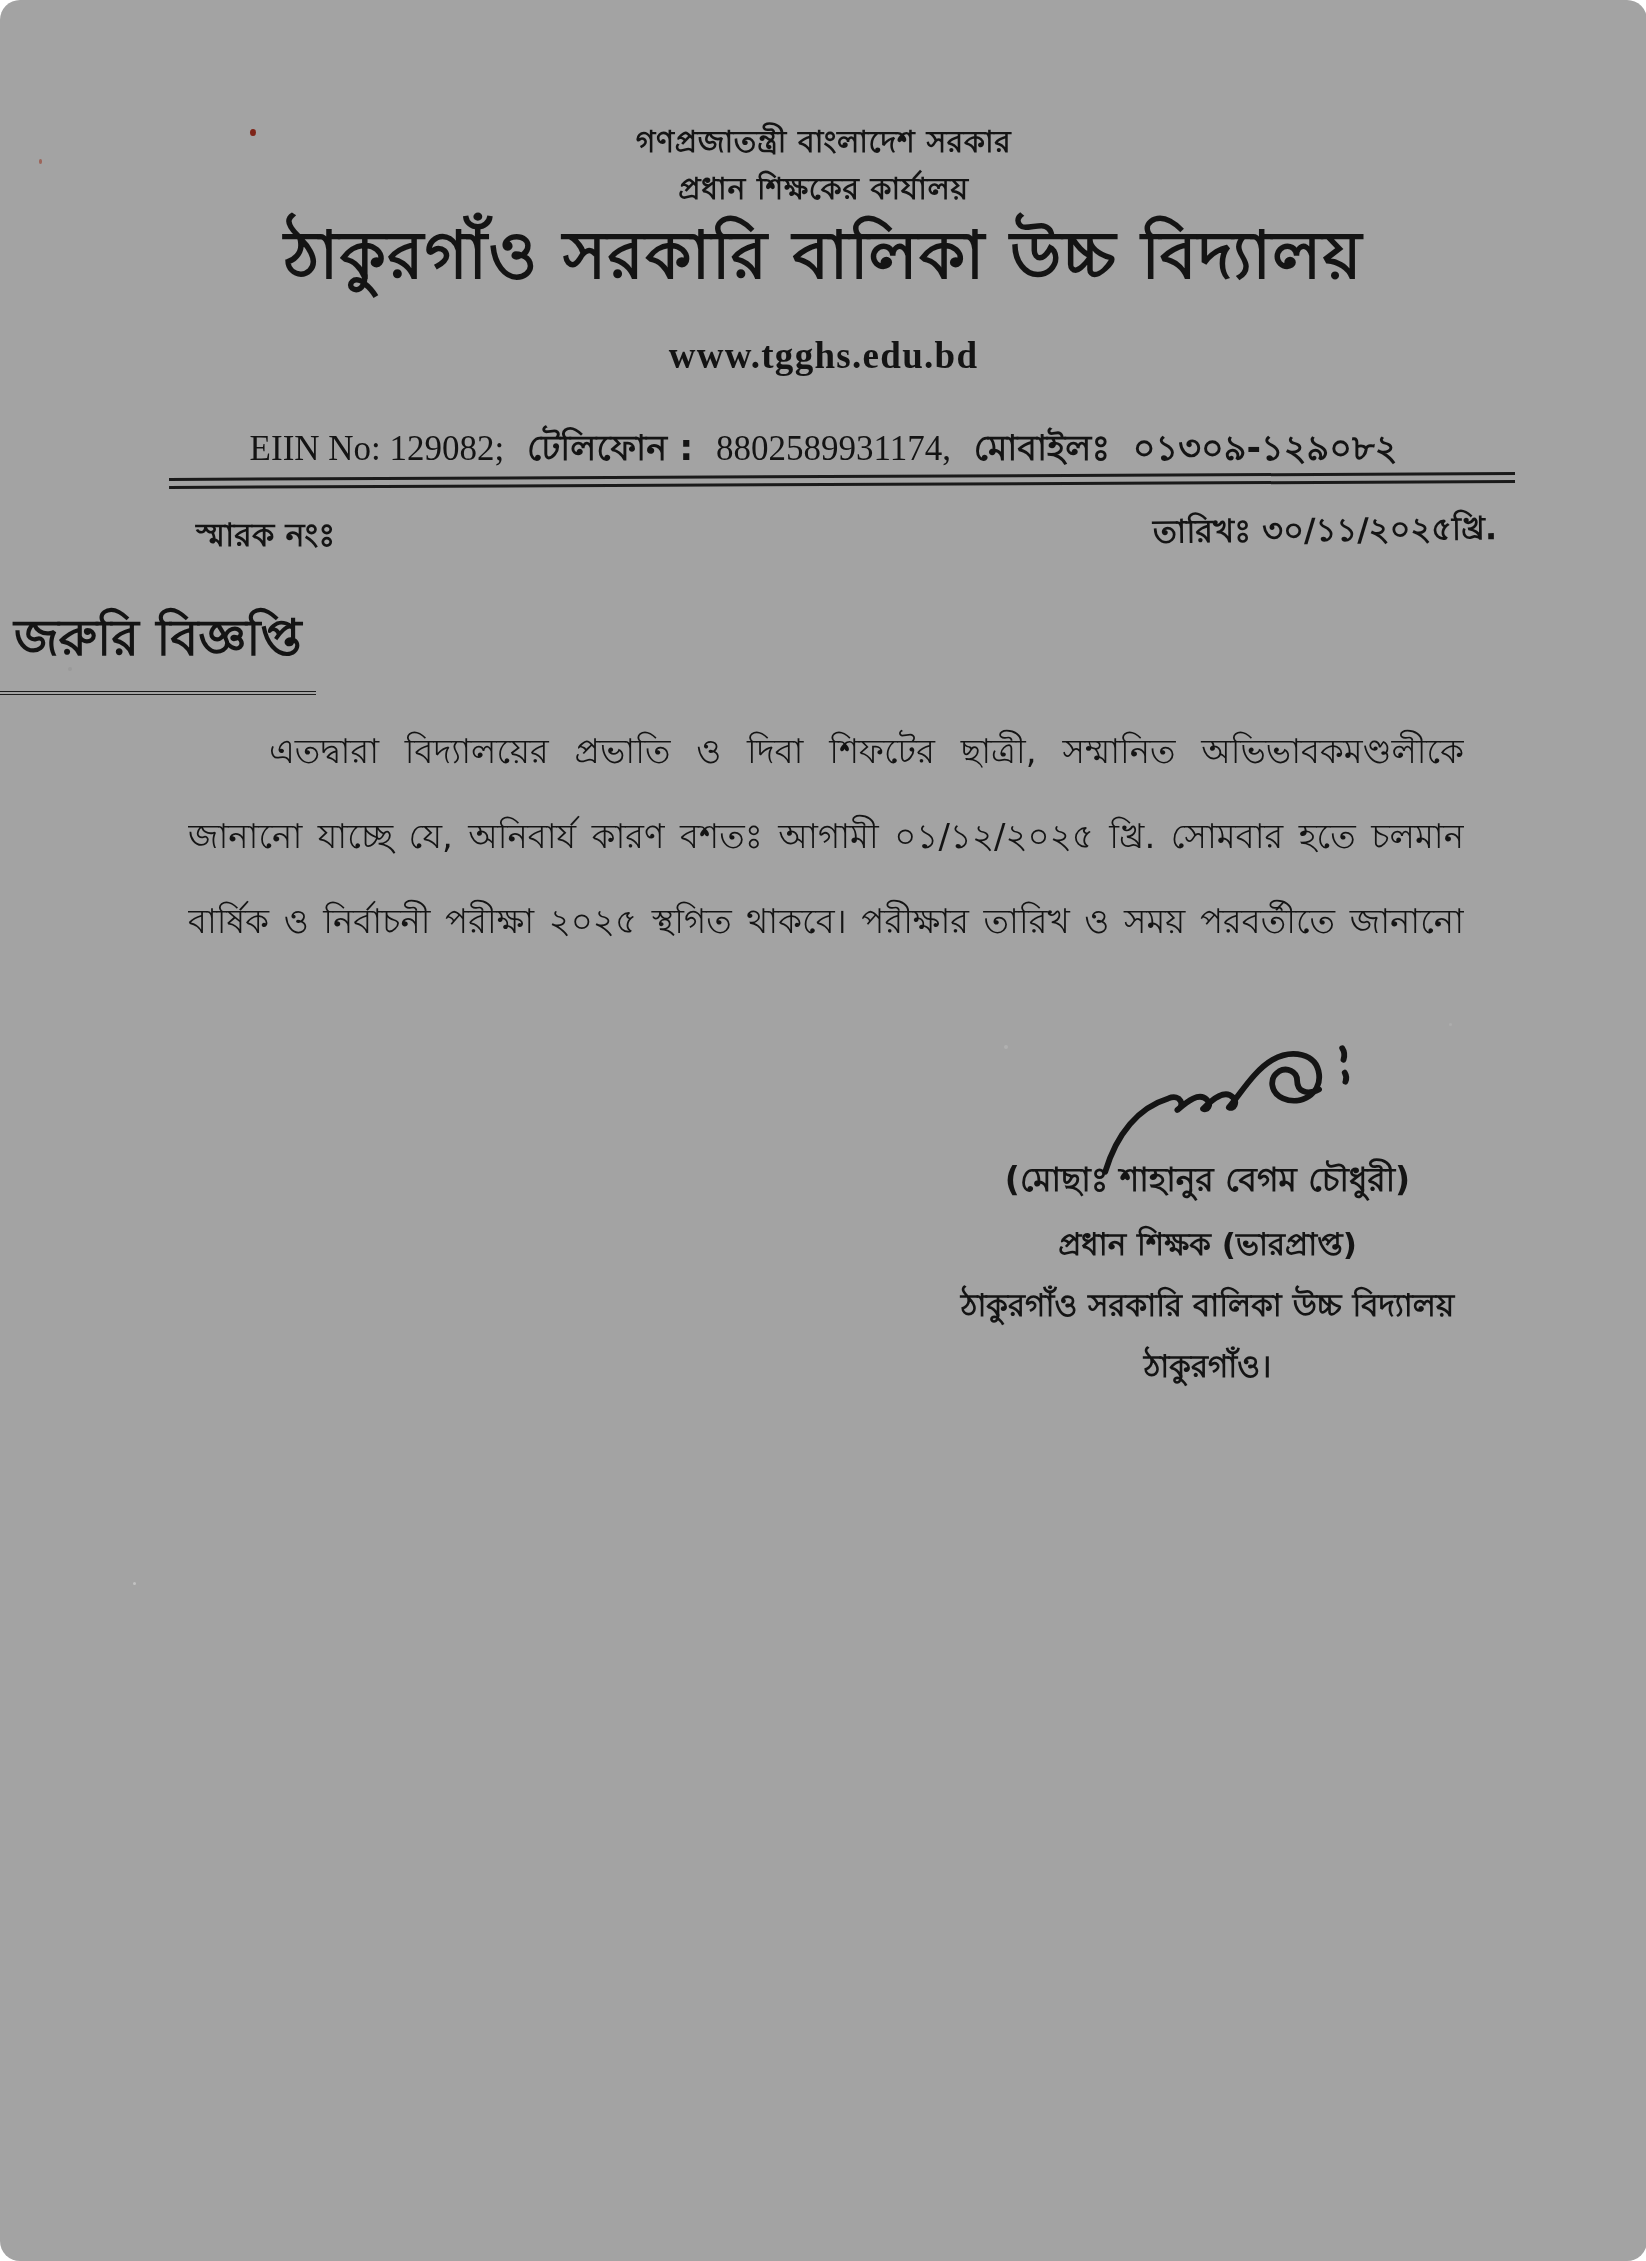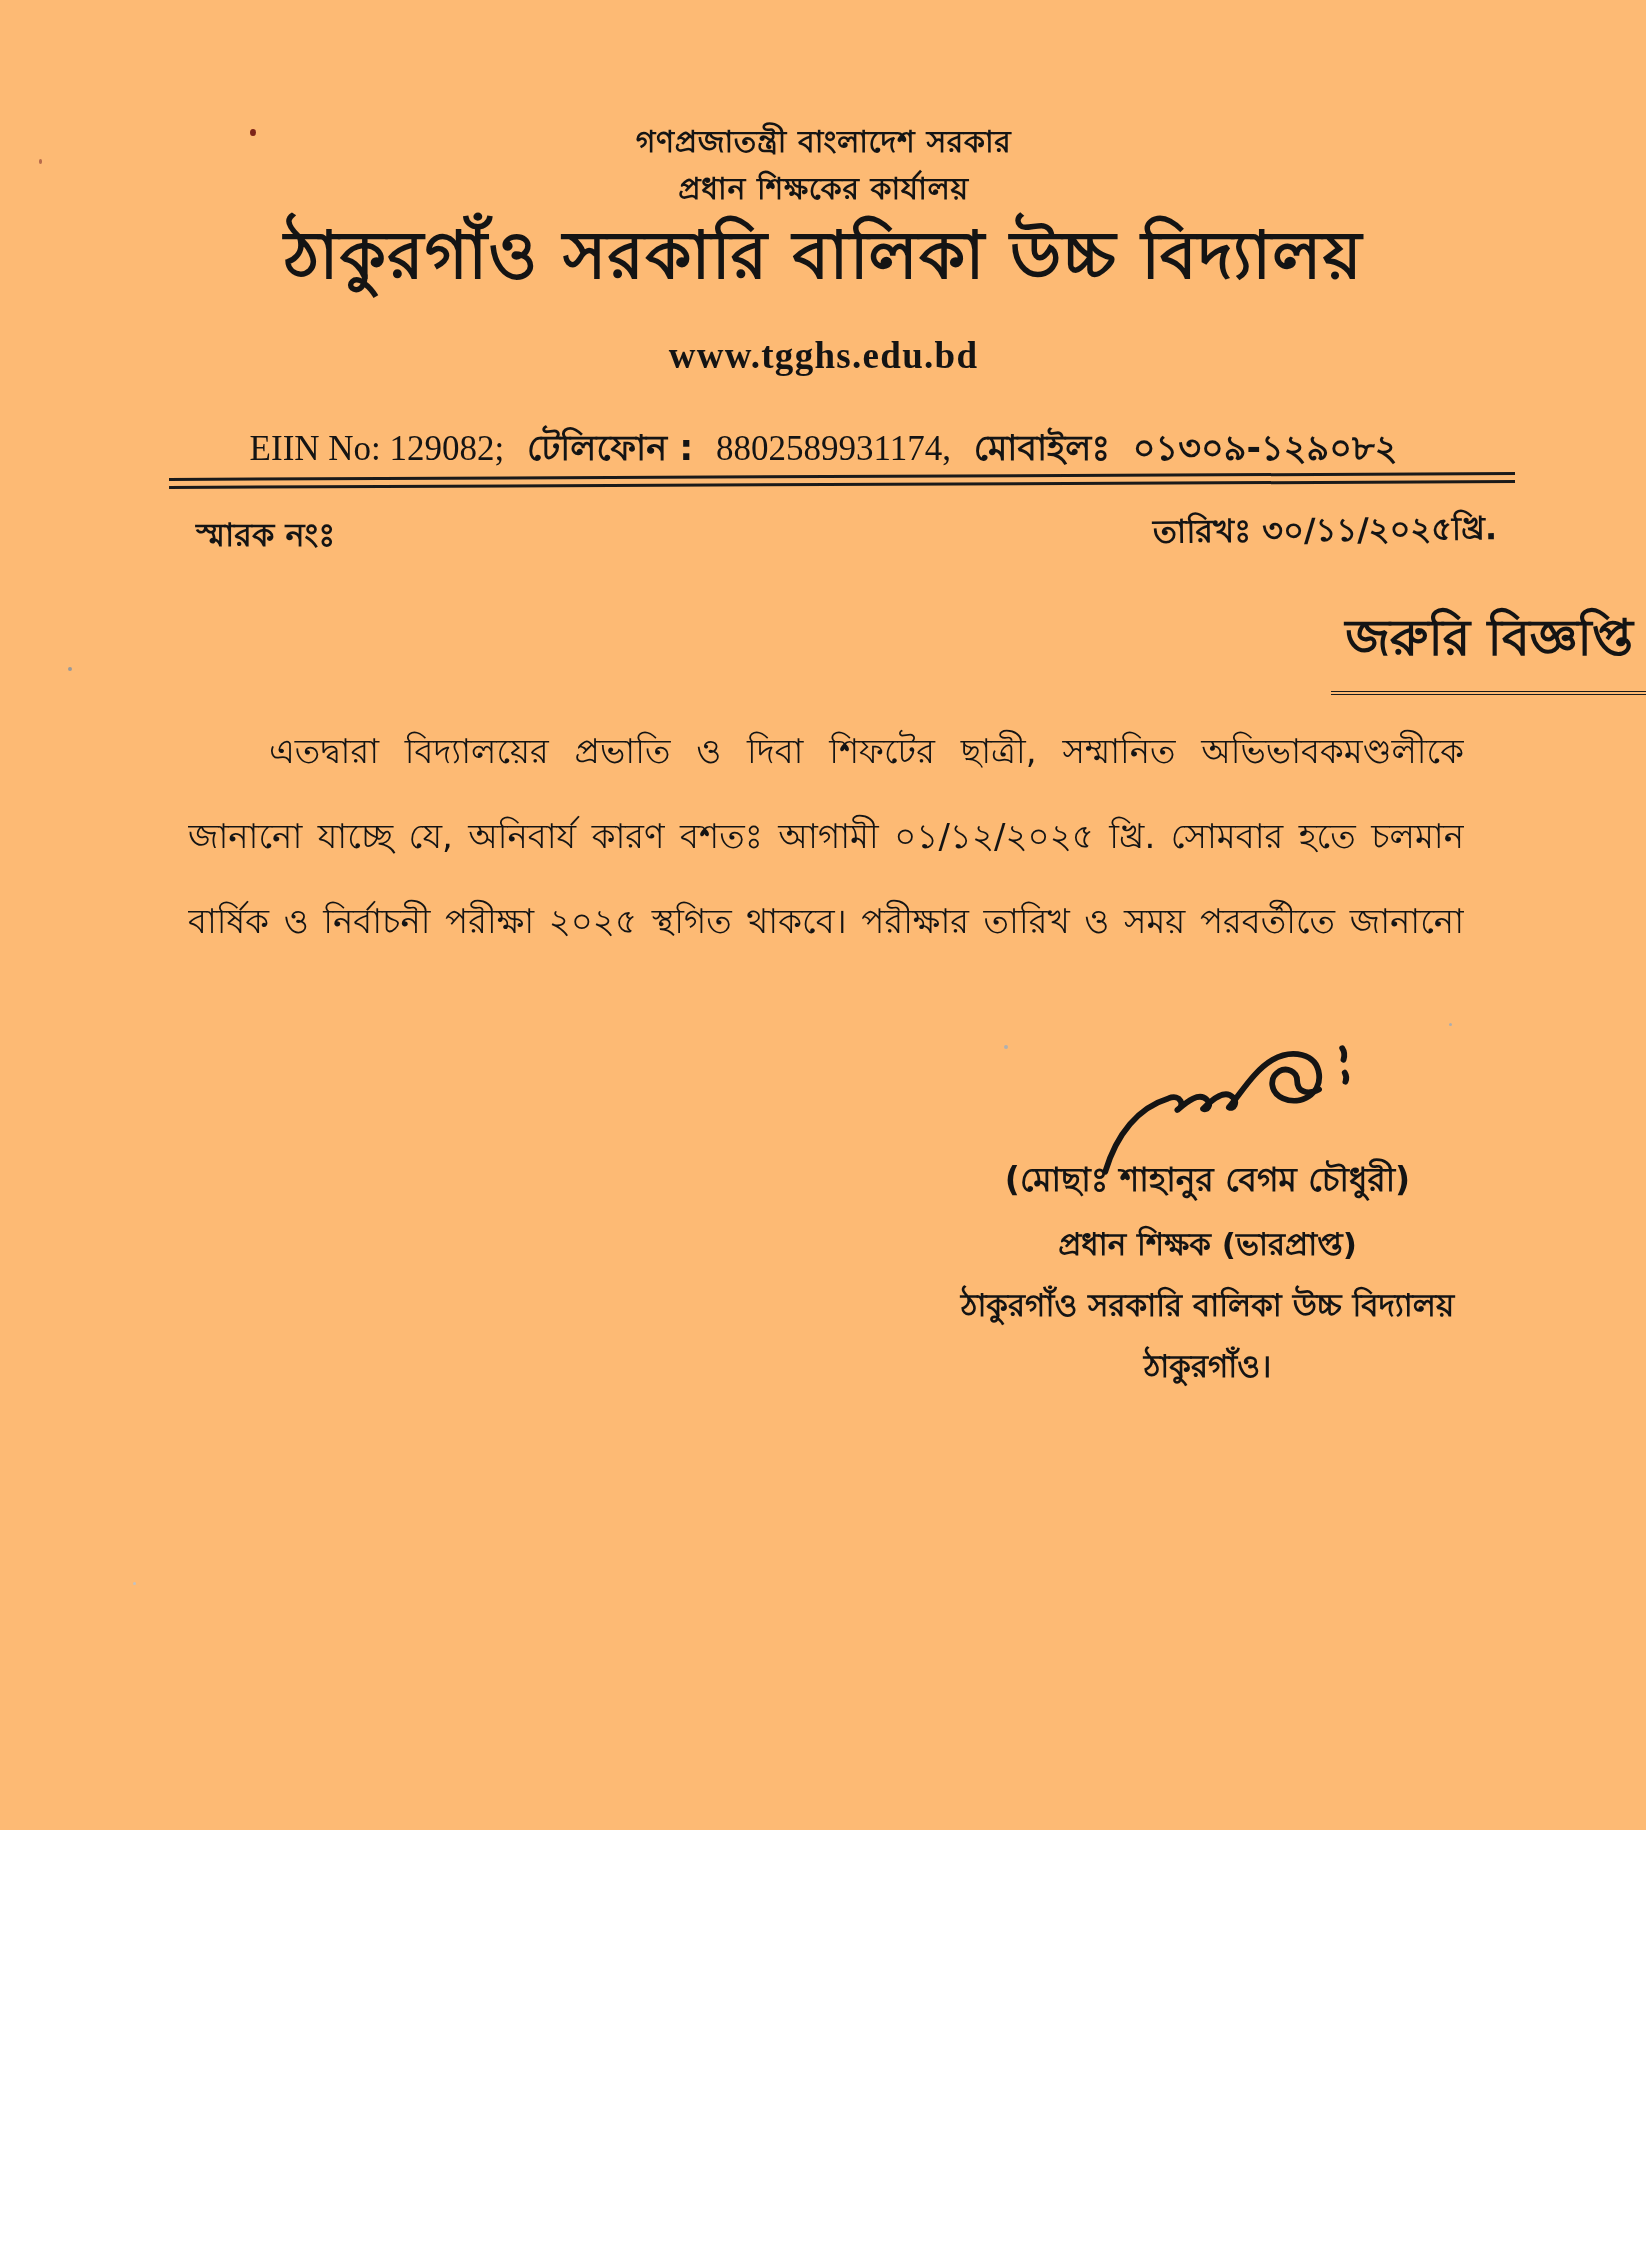--- a/index.html
+++ b/index.html
@@ -1,23 +1,24 @@
 <!DOCTYPE html>
 <html lang="bn" style="font-size:10.3px"><head>
 <meta charset="utf-8">
 <style>
   html, body { margin: 0; padding: 0; background: #ffffff; }
   .page {
     position: relative;
     width: 1647px;
-    height: 1830px;
-    background: #fdba74;
+    height: 2261px;
+    background: #a3a3a3;
     color: #141414;
     font-family: "DejaVu Sans", sans-serif;
     overflow: hidden;
+    border-radius: 20px;
   }
   
   .center-line { position: absolute; left: 0; width: 100%; text-align: center; }
   .gov-line    { top: 118px; font-size: 30px; font-weight: 600; letter-spacing: 0.6px; }
   .office-line { top: 165px; font-size: 30px; font-weight: 600; letter-spacing: 0.6px; }
   .school-name {
     top: 205px; font-size: 66px; font-weight: 800;
     letter-spacing: 1.3px; white-space: nowrap;
   }
   .website {
@@ -46,21 +47,21 @@
   .memo-no {
     position: absolute; left: 196px; top: 510px;
     font-size: 32px; font-weight: 700;
   }
   .date-line {
     position: absolute; left: 1153px; top: 505px;
     font-size: 32px; font-weight: 700; transform: rotate(-0.6deg);
   }
 
   
-  .notice-title-wrap { position: absolute; left: 0; top: 600px; width: 100%; text-align: right; }
+  .notice-title-wrap { position: absolute; left: 0; top: 600px; width: 100%; text-align: left; }
   .notice-title {
     display: inline-block; font-size: 50px; font-weight: 800;
     padding: 0 14px 7.7px 14px; border-bottom: 4.5px double #1c1c1c;
   }
 
   
   .body-text {
     position: absolute; left: 188px; top: 709px; width: 1276px;
     font-size: 34px; line-height: 85px; font-weight: 400;
   }

